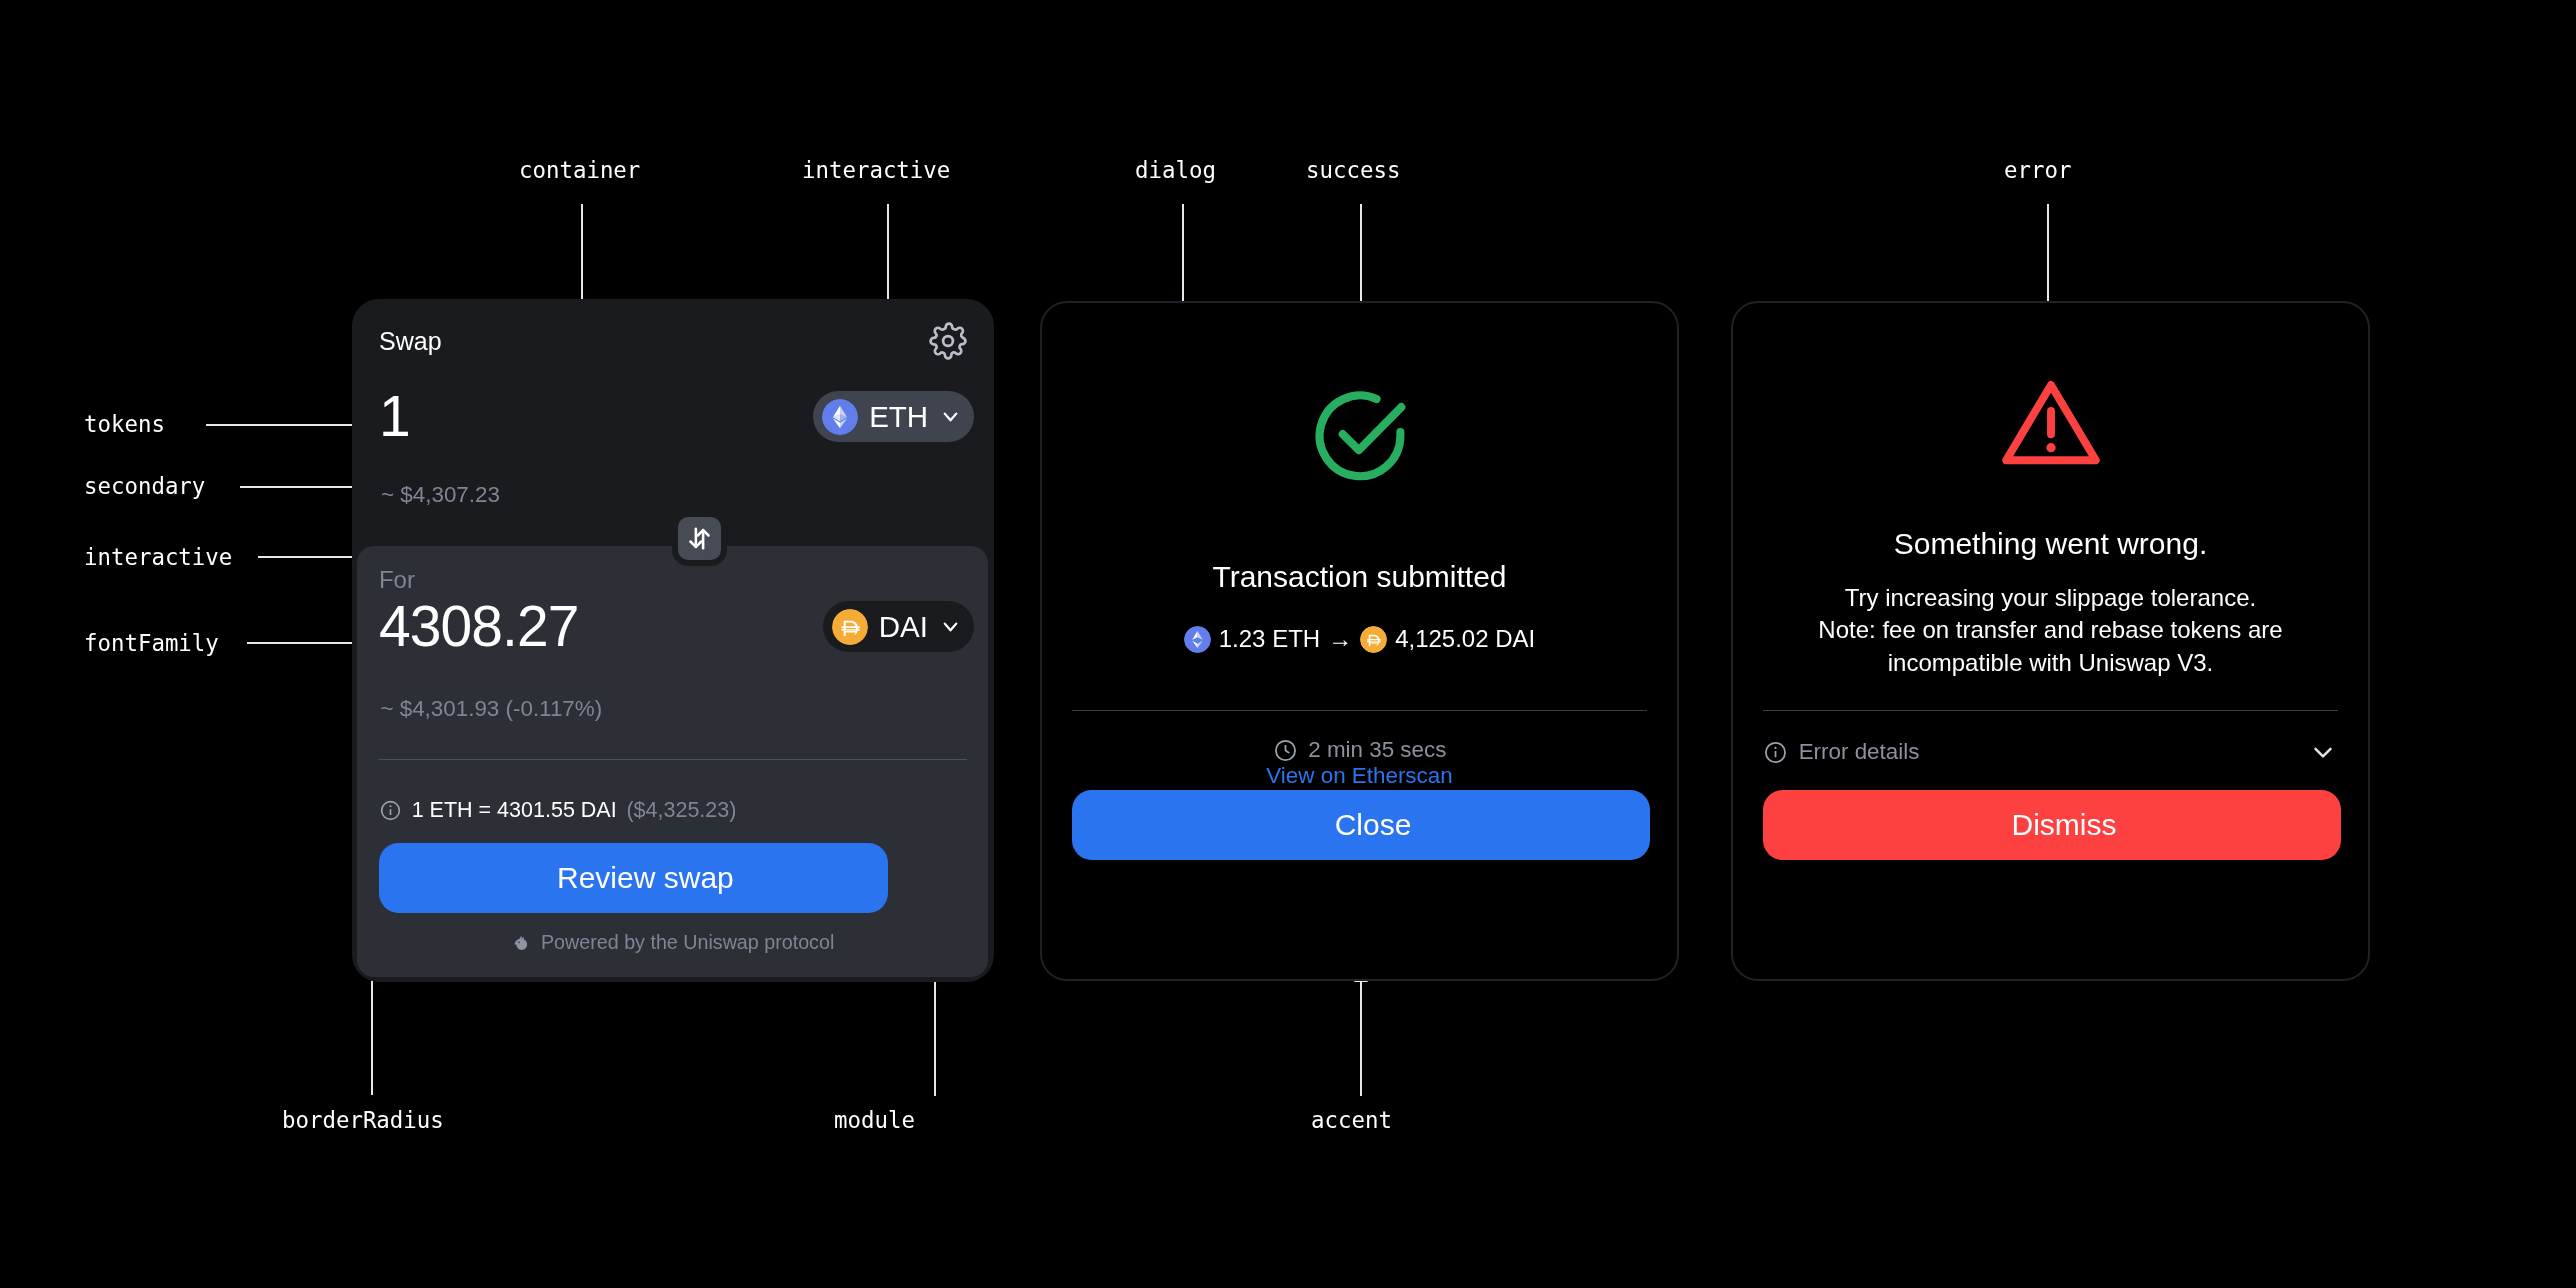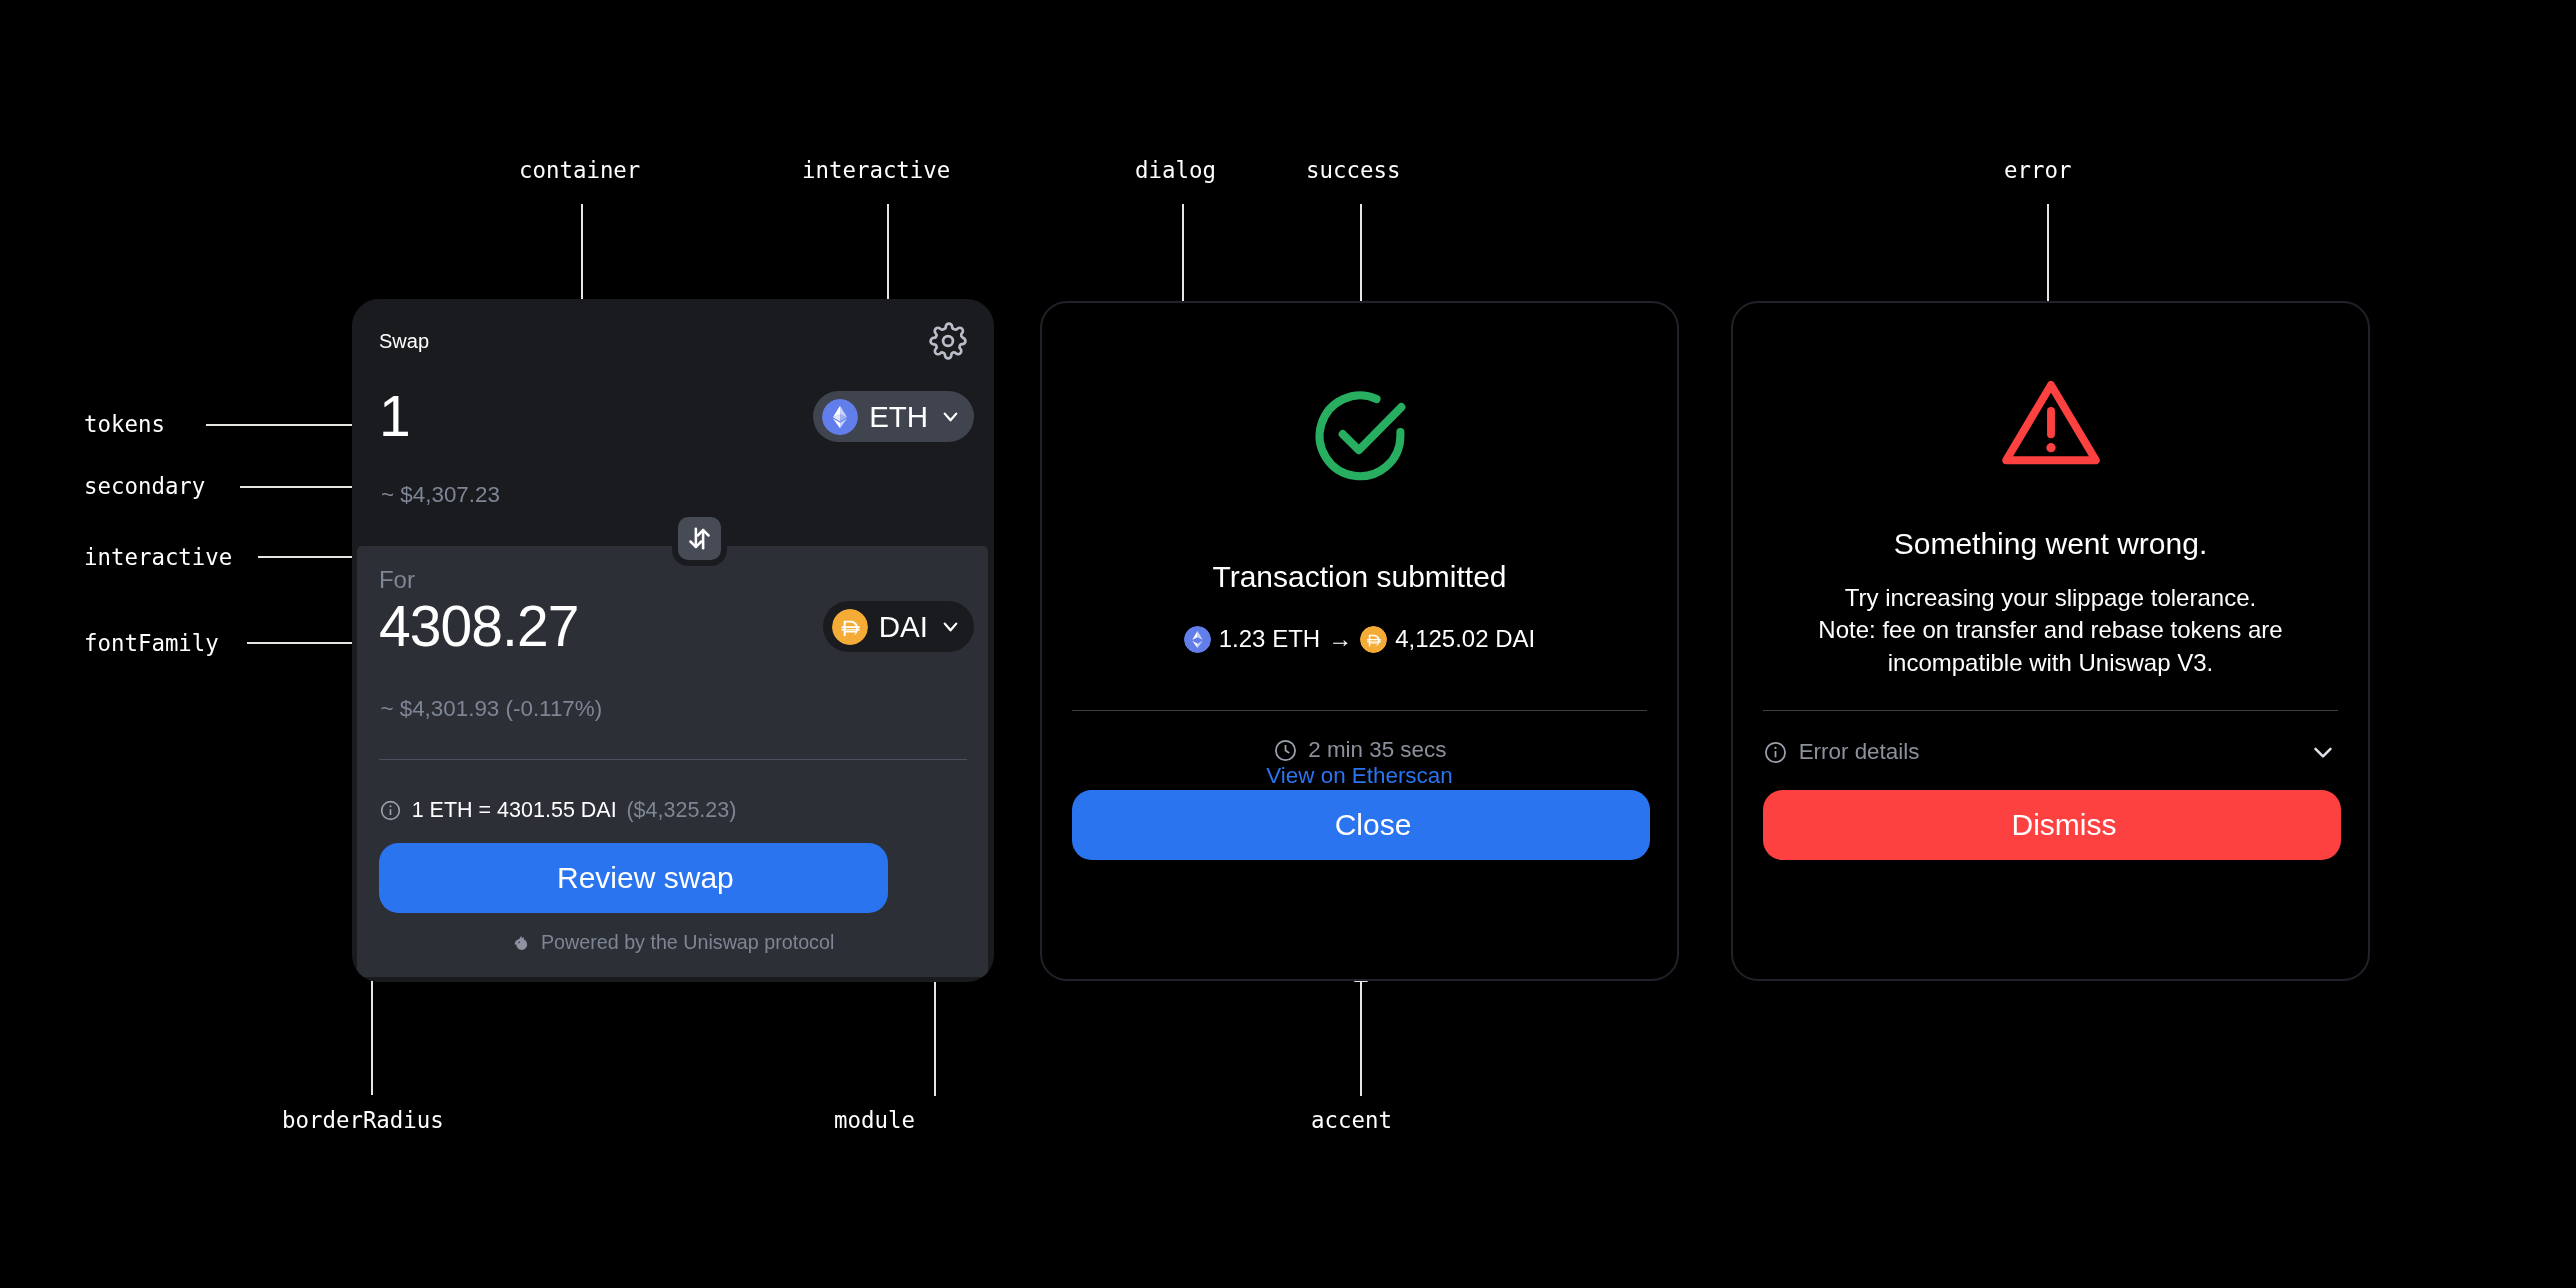--- a/index.html
+++ b/index.html
@@ -46,21 +46,21 @@
     position: absolute; left: 352px; top: 299px;
     width: 642px; height: 683px;
     background: #191B1F;
     border-radius: 27px;
     overflow: hidden;
   }
   #swap-header {
     position: absolute; left: 27px; top: 23px; right: 27px;
     display: flex; align-items: center; justify-content: space-between;
   }
-  #swap-title { font-size: 20px; color: #FFFFFF; font-weight: 400; }
+  #swap-title { font-size: 25px; color: #FFFFFF; font-weight: 400; }
   #gear-btn { width: 38px; height: 38px; cursor: pointer; }
 
   .amount-row {
     position: absolute; left: 27px; right: 19.7px;
     display: flex; align-items: center; justify-content: space-between;
   }
   .amount-big {
     font-size: 57px; color: #FFFFFF; font-weight: 400; line-height: 1;
     letter-spacing: -0.9px;
   }
@@ -75,21 +75,21 @@
   .pill-black { background: #191B1F; }
   .token-label { font-size: 29.5px; color: #FFFFFF; font-weight: 400; }
   .chev { width: 23px; height: 23px; }
   .token-icon { width: 36px; height: 36px; border-radius: 50%; display:block; }
 
   
   #module {
     position: absolute; left: 5.4px; top: 247px;
     width: 631px; height: 431px;
     background: #2C2F36;
-    border-radius: 5px;
+    border-radius: 17px;
   }
   #for-label { position: absolute; left: 21.5px; top: 19.7px; font-size: 24px; color: #7E8594; }
 
   #swap-arrow-btn {
     position: absolute; left: 320px; top: 212px;
     width: 55px; height: 55px;
     background: #464B56; border: 6.3px solid #191B1F;
     border-radius: 16px; cursor: pointer;
     display: flex; align-items: center; justify-content: center;
     z-index: 5;

